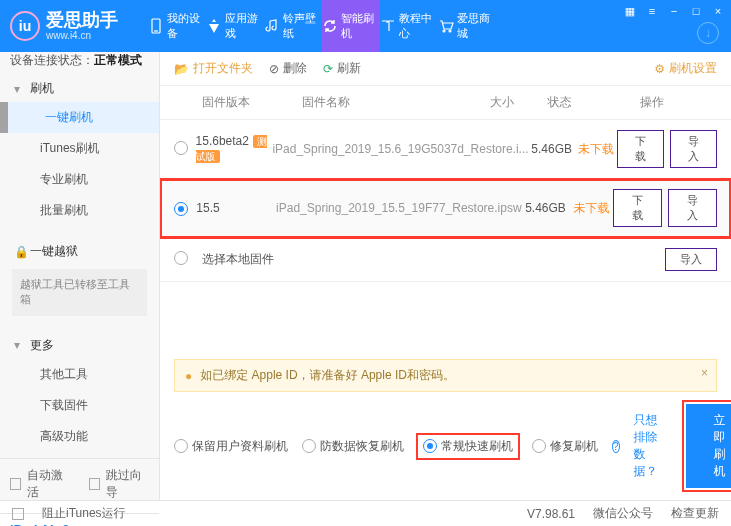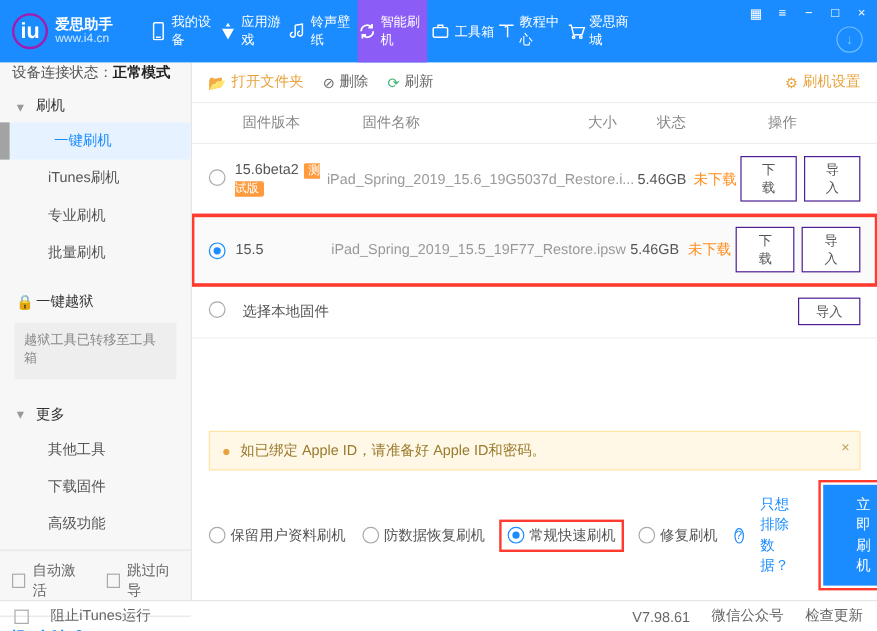--- a/index.html
+++ b/index.html
@@ -1,22 +1,22 @@
 <!DOCTYPE html>
 <html><head>
 <meta charset="utf-8">
 <style>
 *{box-sizing:border-box;margin:0;padding:0;font-family:"Microsoft YaHei",Arial,sans-serif;font-size:12px;}
 body{background:#5a5a5a;width:731px;height:526px;overflow:hidden;}
 .window{width:731px;height:526px;background:#fff;display:flex;flex-direction:column;}
 .titlebar{height:52px;background:#1a8cff;display:flex;align-items:center;padding:0 10px;color:#fff;position:relative;}
 .logo{display:flex;align-items:center;gap:6px;}
-.logo-icon{width:30px;height:30px;border:2px solid #a21caf;border-radius:50%;display:flex;align-items:center;justify-content:center;font-weight:bold;font-size:18px;}
+.logo-icon{width:30px;height:30px;border:2px solid #f9a8d4;border-radius:50%;display:flex;align-items:center;justify-content:center;font-weight:bold;font-size:14px;}
 .logo-text{display:flex;flex-direction:column;line-height:1.1;}
-.logo-text .name{font-size:12px;font-weight:bold;}
+.logo-text .name{font-size:18px;font-weight:bold;}
 .logo-text .url{font-size:10px;opacity:.8;}
 .nav{display:flex;margin-left:30px;gap:0;}
 .nav-item{width:58px;height:52px;display:flex;flex-direction:row;align-items:center;justify-content:center;gap:3px;cursor:pointer;}
 .nav-item.active{background:#8b5cf6;}
 .nav-item .nicon{width:18px;height:18px;display:flex;align-items:center;justify-content:center;}
 .nav-item .nlabel{font-size:11px;}
 .win-ctrl{position:absolute;right:6px;top:4px;display:flex;gap:8px;}
 .win-ctrl span{width:14px;height:14px;display:flex;align-items:center;justify-content:center;font-size:11px;cursor:pointer;}
 .down-circle{position:absolute;right:12px;bottom:8px;width:22px;height:22px;border:1.5px solid #6cc0ff;border-radius:50%;display:flex;align-items:center;justify-content:center;color:#6cc0ff;}
 .body{flex:1;display:flex;min-height:0;}
@@ -111,29 +111,20 @@
           <span class="nicon">
             <svg width="16" height="16" viewBox="0 0 16 16" fill="none" stroke="#fff" stroke-width="1.5">
               <path d="M3 8a5 5 0 019-3M13 8a5 5 0 01-9 3M12 2v3h-3M4 14v-3h3"></path>
             </svg>
           </span>
           <span class="nlabel">智能刷机</span>
         </div>
       <div class="nav-item">
           <span class="nicon">
             <svg width="16" height="16" viewBox="0 0 16 16" fill="none" stroke="#fff" stroke-width="1.2">
-              <rect x="2" y="5" width="12" height="8" rx="1"></rect>
-              <path d="M6 5V3h4v2"></path>
-            </svg>
-          </span>
-          <span class="nlabel">工具箱</span>
-        </div>
-      <div class="nav-item">
-          <span class="nicon">
-            <svg width="16" height="16" viewBox="0 0 16 16" fill="none" stroke="#fff" stroke-width="1.2">
               <path d="M2 3h5a2 2 0 012 2v8M14 3H9a2 2 0 00-2 2"></path>
             </svg>
           </span>
           <span class="nlabel">教程中心</span>
         </div>
       <div class="nav-item">
           <span class="nicon">
             <svg width="16" height="16" viewBox="0 0 16 16" fill="none" stroke="#fff" stroke-width="1.2">
               <path d="M2 3h2l2 8h7l2-6H5"></path>
               <circle cx="6" cy="13" r="1"></circle>

